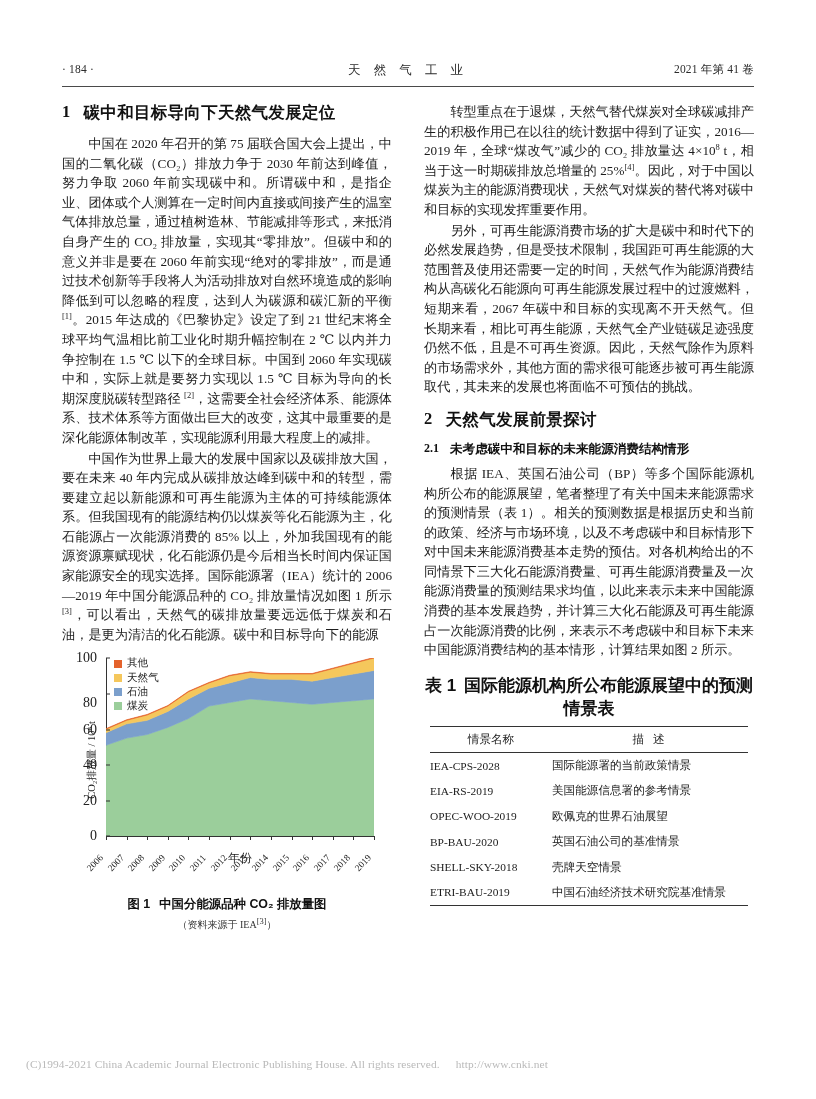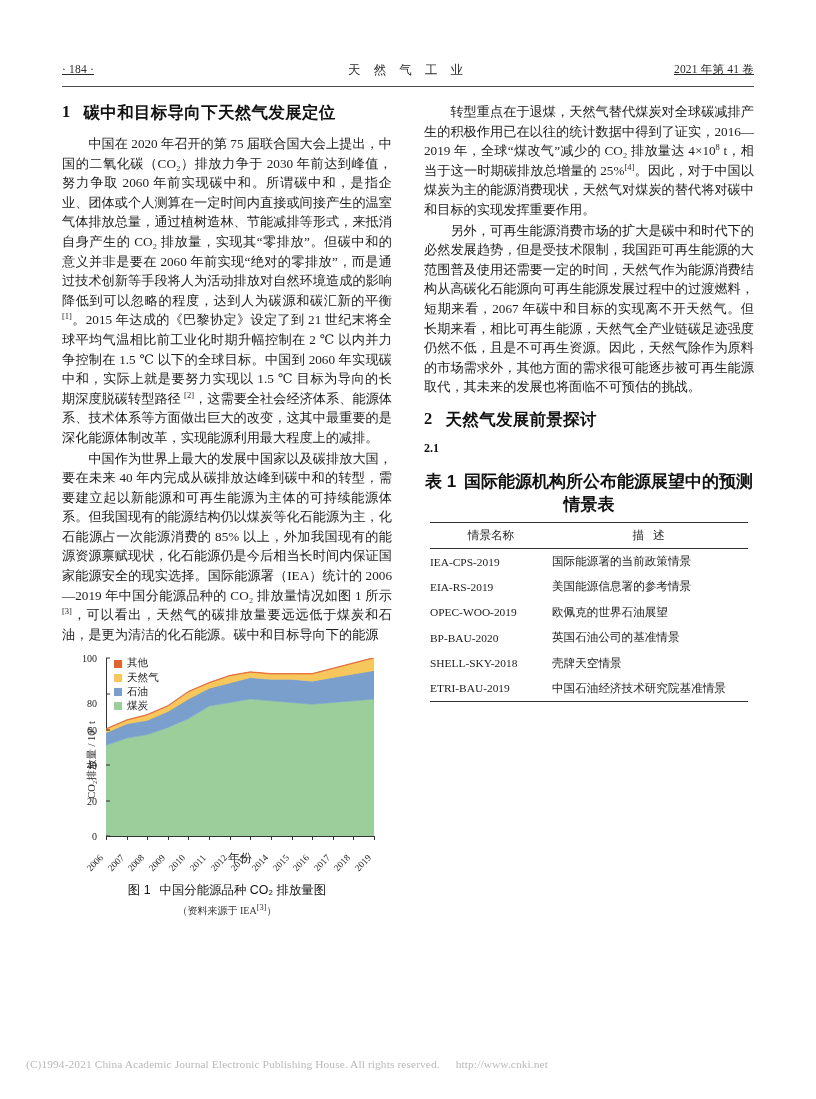--- a/index.html
+++ b/index.html
@@ -24,21 +24,20 @@
   .runhead {
     position: absolute;
     left: 62px; top: 62px;
     width: 692px;
     display: flex;
     align-items: baseline;
     justify-content: space-between;
     font-size: 11.5px;
     color: #2b2b2b;
     letter-spacing: .2px;
-    text-decoration: underline;
   }
   .runhead .center {
     position: absolute;
     left: 0; right: 0;
     text-align: center;
     font-size: 12.5px;
     letter-spacing: 5px;
     color: #2b2b2b;
   }
   .runhead .left, .runhead .right { font-size: 11.5px; }
@@ -128,21 +127,21 @@
     background: #333;
   }
   .axis-v { left: 38px; top: 4px; width: 1px; height: 178px; }
   .axis-h { left: 38px; top: 182px; width: 268px; height: 1px; }
 
   .ytick {
     position: absolute;
     right: 100%;
     transform: translateY(-50%);
     padding-right: 5px;
-    font-size: 10px;
+    font-size: 14px;
     color: #222;
     white-space: nowrap;
   }
   .xlabel {
     position: absolute;
     left: 38px; width: 268px;
     top: 196px;
     text-align: center;
     font-size: 12px;
     color: #1c1c1c;
@@ -152,24 +151,24 @@
     position: absolute;
     left: 46px; top: 2px;
     font-size: 10.6px;
     color: #1c1c1c;
     line-height: 14.2px;
   }
   .legend-row { display: flex; align-items: center; gap: 5px; }
   .legend-swatch { width: 8px; height: 8px; display: inline-block; }
 
   .fig-caption {
-    margin-top: 16px;
+    margin-top: 30px;
     text-align: center;
     font-family: "Liberation Sans", sans-serif;
-    font-weight: normal;
+    font-weight: bold;
     font-size: 12.4px;
     color: #111;
   }
   .fig-caption .lbl { margin-right: 9px; }
   .fig-source {
     margin-top: 5px;
     text-align: center;
     font-size: 10px;
     color: #333;
   }
@@ -337,37 +336,39 @@
     <p class="body">转型重点在于退煤，天然气替代煤炭对全球碳减排产生的积极作用已在以往的统计数据中得到了证实，2016—2019 年，全球“煤改气”减少的 CO₂ 排放量达 4×10<sup>8</sup> t，相当于这一时期碳排放总增量的 25%<sup>[4]</sup>。因此，对于中国以煤炭为主的能源消费现状，天然气对煤炭的替代将对碳中和目标的实现发挥重要作用。</p>
     <p class="body">另外，可再生能源消费市场的扩大是碳中和时代下的必然发展趋势，但是受技术限制，我国距可再生能源的大范围普及使用还需要一定的时间，天然气作为能源消费结构从高碳化石能源向可再生能源发展过程中的过渡燃料，短期来看，2067 年碳中和目标的实现离不开天然气。但长期来看，相比可再生能源，天然气全产业链碳足迹强度仍然不低，且是不可再生资源。因此，天然气除作为原料的市场需求外，其他方面的需求很可能逐步被可再生能源取代，其未来的发展也将面临不可预估的挑战。</p>
 
     <h2 class="sec" style="margin-top:12px">
       <span class="num">2</span>
       <span>天然气发展前景探讨</span>
     </h2>
 
     <h3 class="subsec">
       <span class="num">2.1</span>
+      <span>未考虑碳中和目标的未来能源消费结构情形</span>
     </h3>
 
+    <p class="body">根据 IEA、英国石油公司（BP）等多个国际能源机构所公布的能源展望，笔者整理了有关中国未来能源需求的预测情景（表 1）。相关的预测数据是根据历史和当前的政策、经济与市场环境，以及不考虑碳中和目标情形下对中国未来能源消费基本走势的预估。对各机构给出的不同情景下三大化石能源消费量、可再生能源消费量及一次能源消费量的预测结果求均值，以此来表示未来中国能源消费的基本发展趋势，并计算三大化石能源及可再生能源占一次能源消费的比例，来表示不考虑碳中和目标下未来中国能源消费结构的基本情形，计算结果如图 2 所示。</p>
 
     <div class="table-block">
       <div class="tbl-caption">
         <span class="lbl">表 1</span><span>国际能源机构所公布能源展望中的预测情景表</span>
       </div>
       <table class="data">
         <thead>
           <tr>
             <th class="name">情景名称</th>
             <th class="desc">描 述</th>
           </tr>
         </thead>
         <tbody id="table-body">
             <tr>
-              <td class="name">IEA-CPS-2019</td>
+              <td class="name">IEA-CPS-2028</td>
               <td class="desc">国际能源署的当前政策情景</td>
             </tr>
             <tr>
               <td class="name">EIA-RS-2019</td>
               <td class="desc">美国能源信息署的参考情景</td>
             </tr>
             <tr>
               <td class="name">OPEC-WOO-2019</td>
               <td class="desc">欧佩克的世界石油展望</td>
             </tr>

